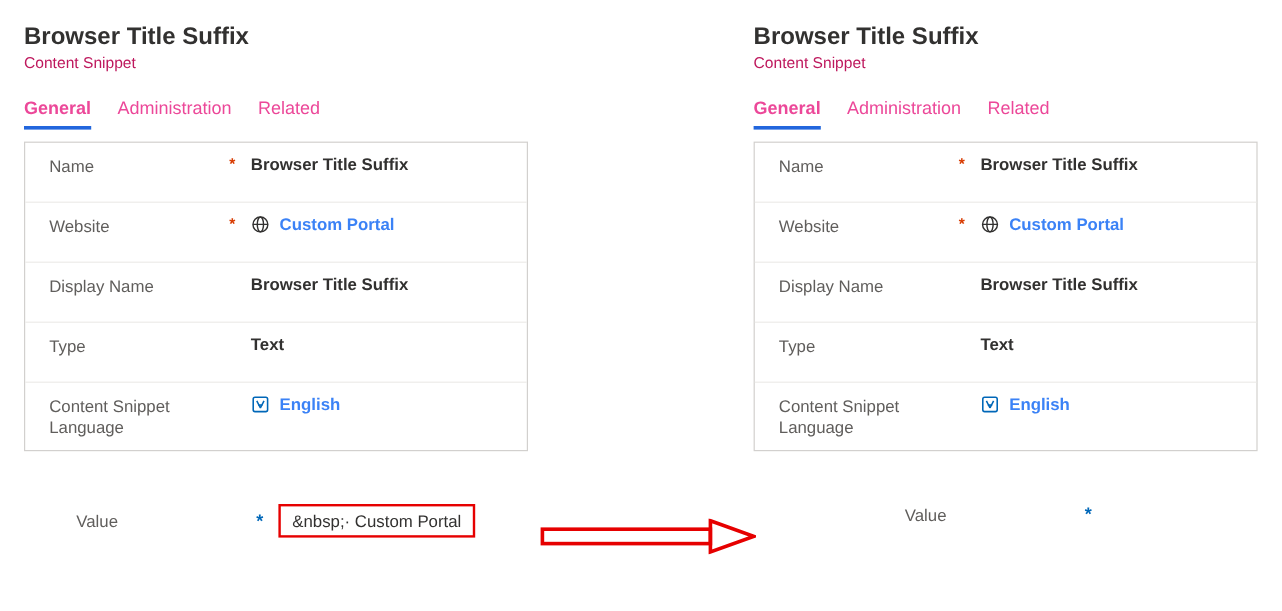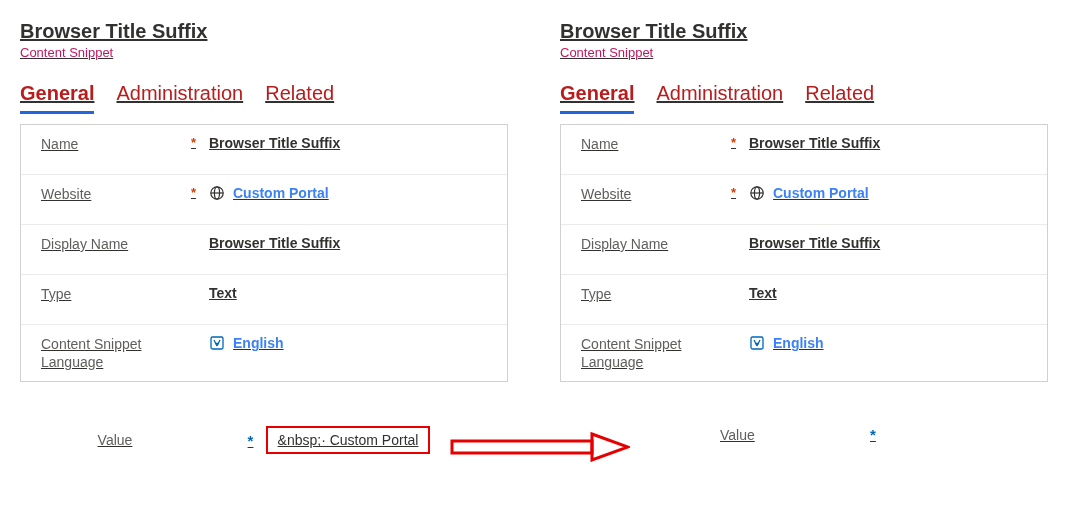--- a/index.html
+++ b/index.html
@@ -11,44 +11,43 @@
     background: #fff;
     width: 1068px;
     height: 509px;
     position: relative;
   }
   .panels {
     display: flex;
     justify-content: space-between;
   }
   .panel {
-    width: 488px;
-    text-decoration: underline;
+    width: 420px;
   }
   .title {
     font-size: 20px;
     font-weight: 600;
     margin: 0 0 2px 0;
   }
   .subtitle {
     font-size: 13px;
     color: #be185d;
     margin: 0 0 18px 0;
   }
   .tabs {
     display: flex;
     gap: 22px;
     border-bottom: none;
     margin-bottom: 0;
   }
   .tab {
-    font-size: 20px;
+    font-size: 15px;
     padding: 4px 0 6px 0;
     cursor: pointer;
-    color: #b91c1c;
+    color: #ec4899;
     border-bottom: 3px solid transparent;
   }
   .tab.active {
     font-weight: 600;
     border-bottom: 3px solid #2266dd;
   }
   .form-box {
     border: 1px solid #d2d0ce;
     margin-top: 10px;
   }

